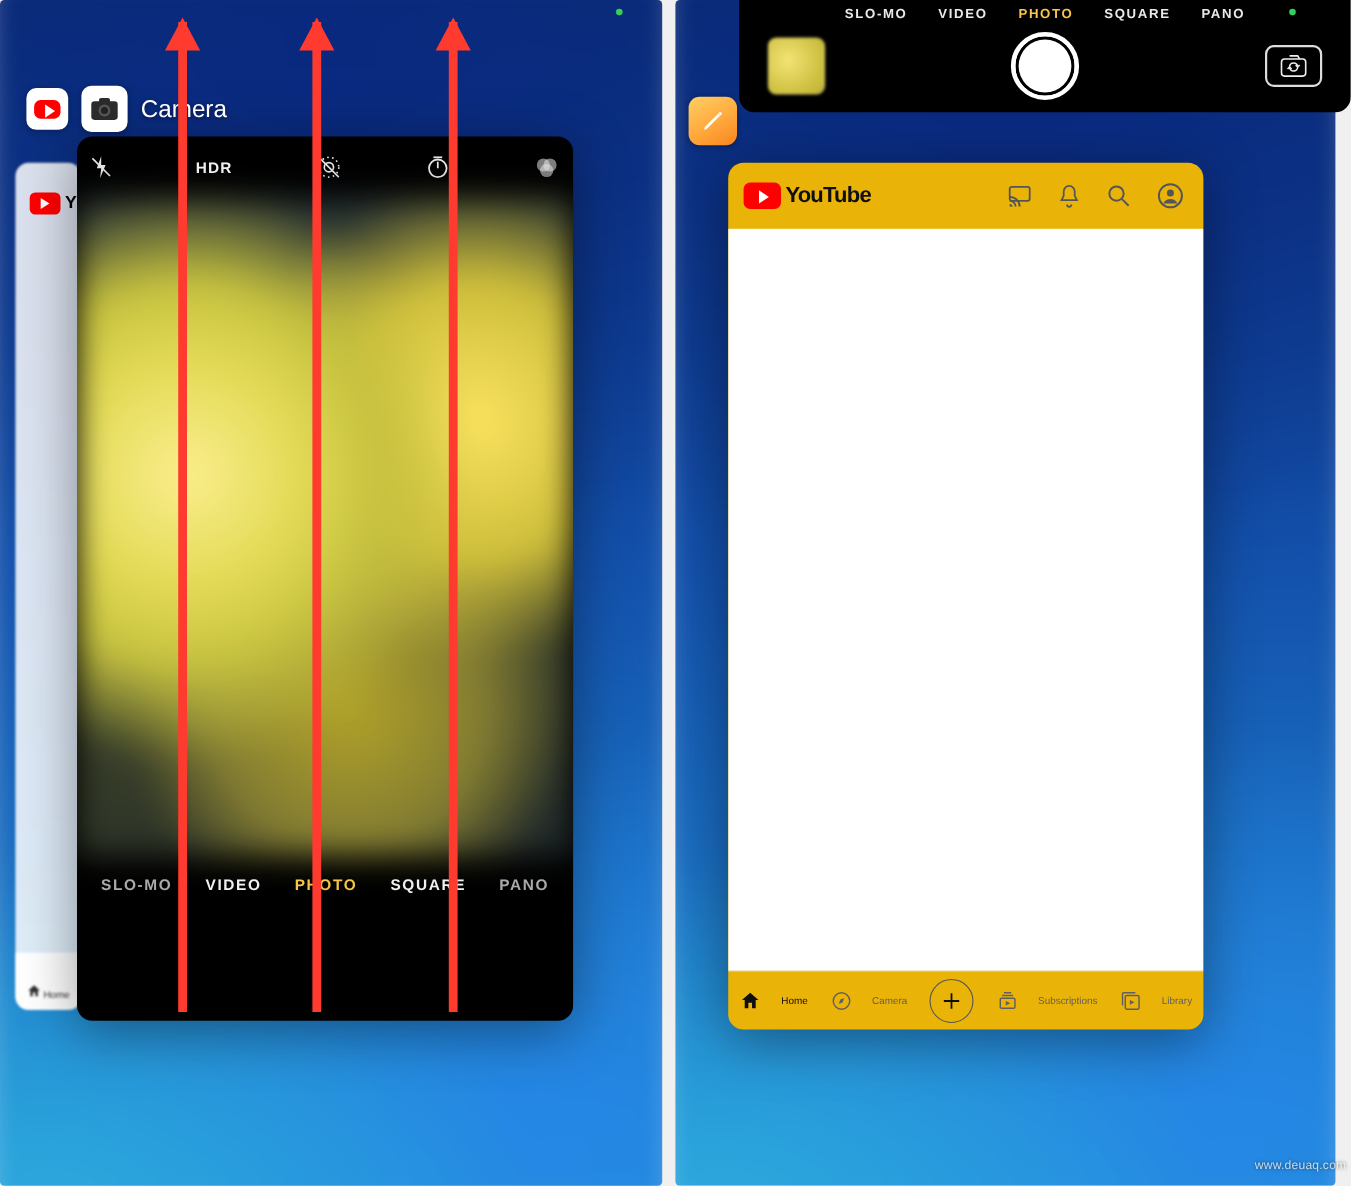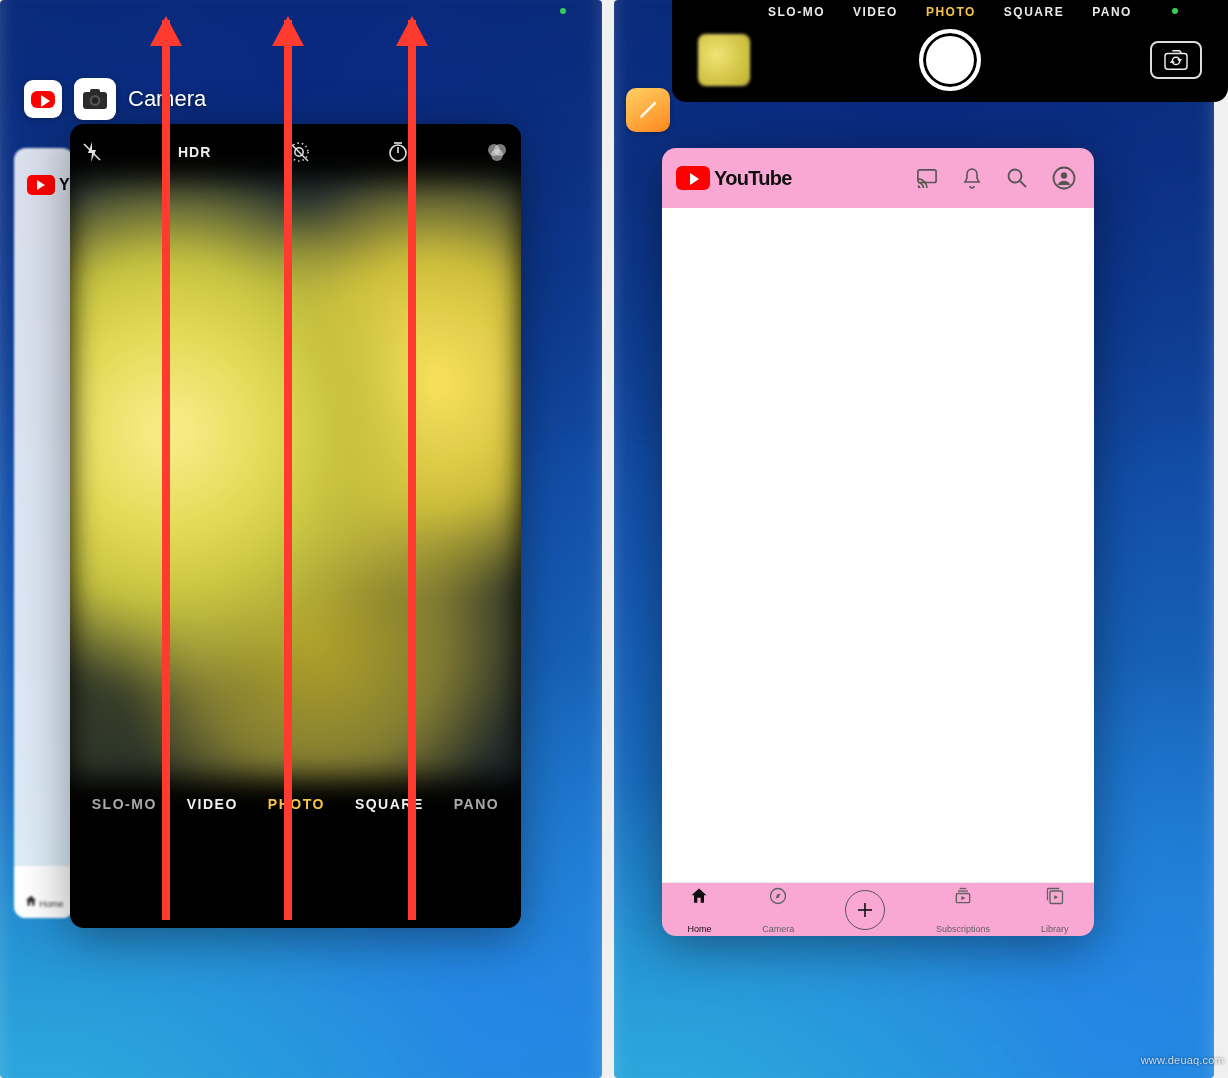--- a/index.html
+++ b/index.html
@@ -98,29 +98,29 @@
   .cam-slice .shutter { width:62px; height:62px; box-shadow: inset 0 0 0 3px #000; }
   .cam-slice .flip   { width:52px; height:38px; }
 
   
   .pages-peek { position:absolute; left:626px; top:88px; width:44px; height:44px; border-radius:10px;
     background: linear-gradient(150deg,#ffcf63,#ff8a1f);
     display:flex; align-items:center; justify-content:center; z-index:3; box-shadow:0 1px 5px rgba(0,0,0,.3); }
   .pages-peek svg { opacity:.95; }
 
   
-  .yt-card { left:662px; top:148px; width:432px; height:788px; background:#f9a8d4; z-index:5; color:#0f0f0f; }
+  .yt-card { left:662px; top:148px; width:432px; height:788px; background:#eab308; z-index:5; color:#0f0f0f; }
   .yt-header { height:60px; display:flex; align-items:center; justify-content:space-between; padding:0 18px 0 14px; }
   .yt-brand { display:flex; align-items:center; gap:4px; }
   .yt-brand .yt-play { width:34px; height:24px;}
   .yt-brand span { font-weight:900; letter-spacing:-.7px; font-size:20px; }
   .yt-actions { display:flex; align-items:center; gap:24px; }
   .yt-body { position:absolute; top:60px; bottom:54px; left:0; right:0; background:#fff; }
   .yt-tabs { position:absolute; left:0; right:0; bottom:0; height:54px; display:flex; align-items:center; justify-content:space-around; border-top:1px solid #eee; }
-  .yt-tab { display:flex; flex-direction:column; align-items:center; gap:18px; font-size:9px; color:#606060; }
+  .yt-tab { display:flex; flex-direction:row; align-items:center; gap:18px; font-size:9px; color:#606060; }
   .yt-tab.active { color:#0f0f0f; }
   .yt-plus { width:40px; height:40px; border:1px solid #555; border-radius:50%; display:flex; align-items:center; justify-content:center; font-size:22px; font-weight:300; }
 
   .yt-play { background:#ff0000; border-radius:6px; position:relative; }
   .yt-play::after{content:"";position:absolute;left:40%;top:28%;border-left:9px solid #fff;border-top:6px solid transparent;border-bottom:6px solid transparent;}
 
   .watermark { position:absolute; right:4px; bottom:12px; font-size:11px; color:rgba(255,255,255,.75); letter-spacing:.2px; text-shadow:0 0 3px rgba(0,0,0,.6); z-index:100; }
 
   svg { display:block; }
 </style>

